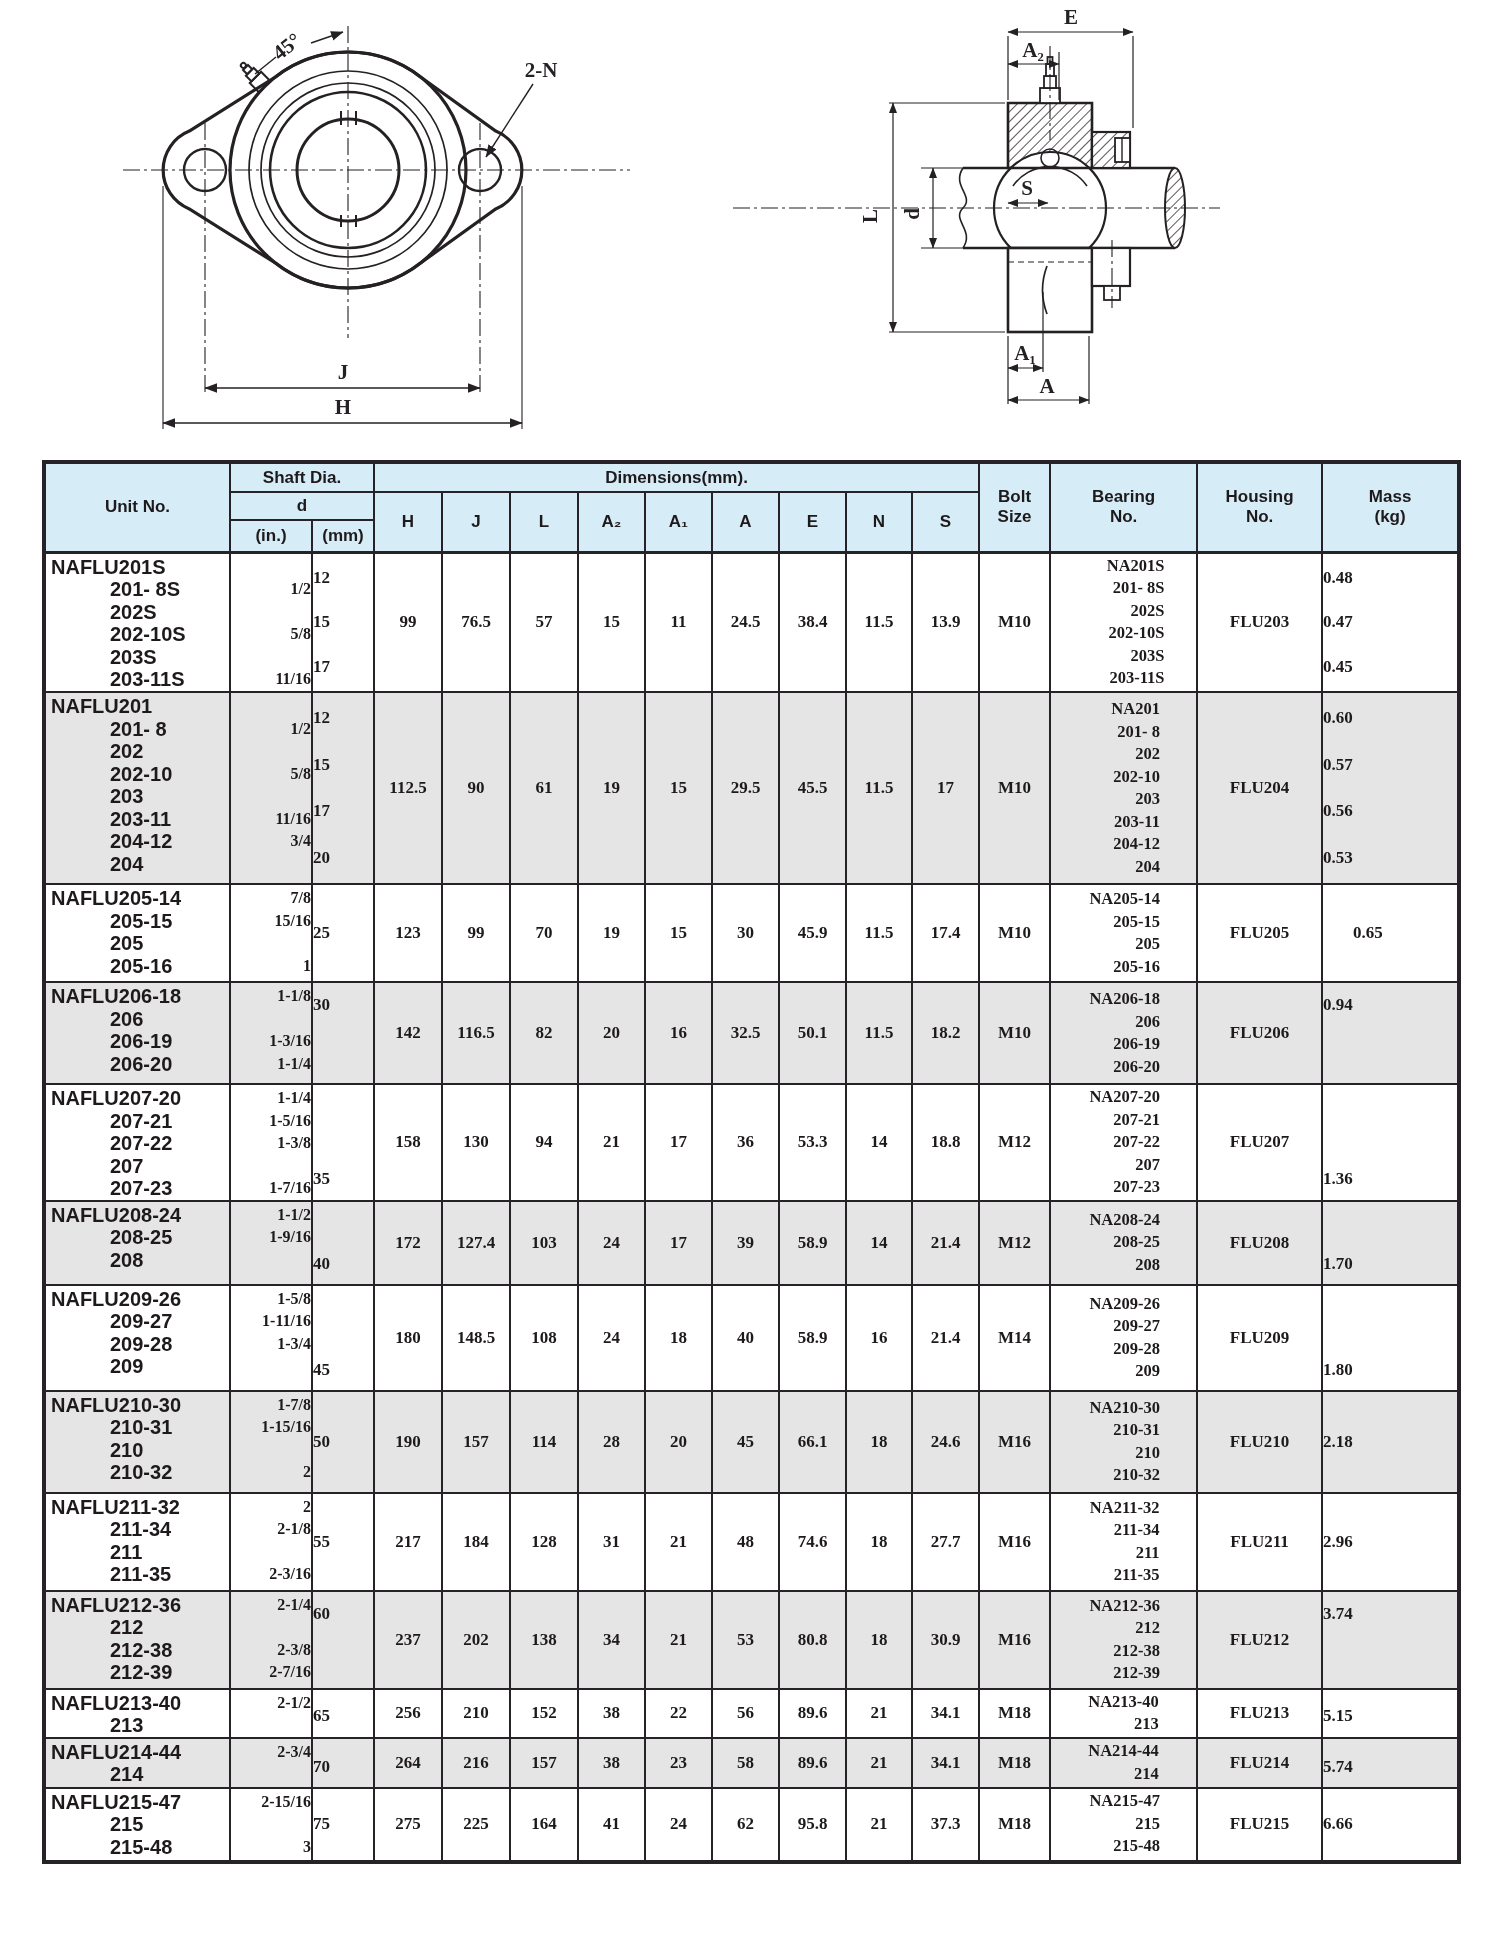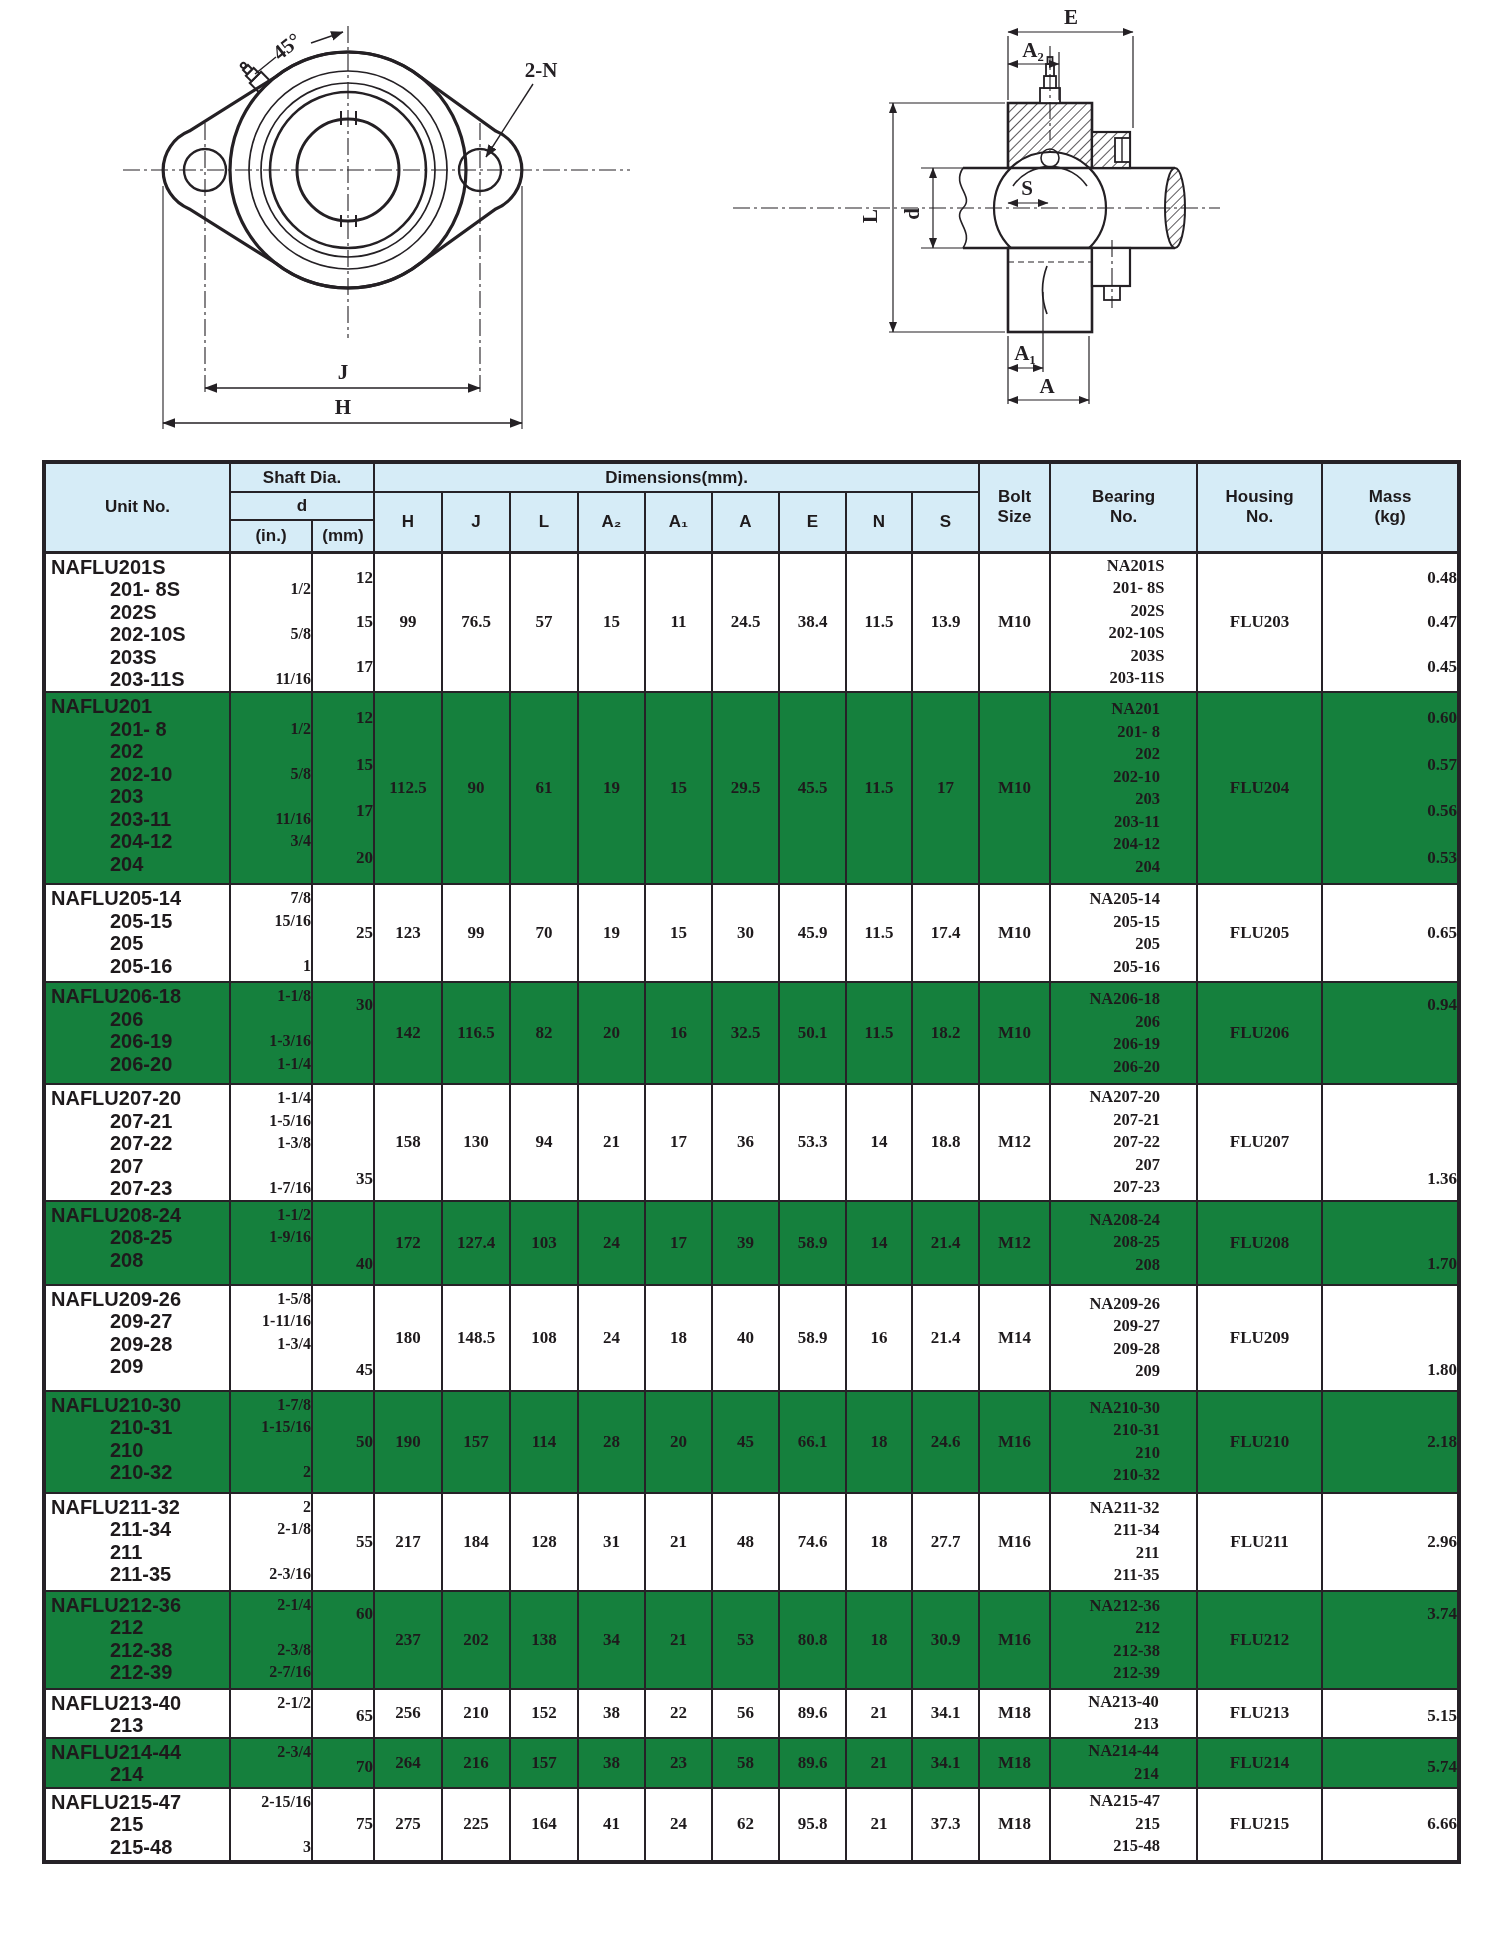--- a/index.html
+++ b/index.html
@@ -13,30 +13,30 @@
                font-family:"Liberation Serif","DejaVu Serif",serif;color:#29aae3;}
   .title-block .model{font-size:25px;font-weight:bold;line-height:26px;}
   .title-block .subtitle{font-size:23px;font-weight:bold;line-height:25px;}
   table.spec-table{position:absolute;left:42px;top:460px;width:1415px;border-collapse:collapse;
         table-layout:fixed;border:4px solid #262227;}
   .spec-table th,.spec-table td{border:2px solid #262227;padding:0;overflow:hidden;}
   .spec-table thead th{background:#d6ecf7;font-size:17px;font-weight:bold;text-align:center;
         vertical-align:middle;white-space:pre-line;line-height:20px;margin-left:32px;}
   .spec-table thead{border-bottom:3px solid #262227;}
   tr.body-row{background:#ffffff;}
-  tr.body-row.shaded{background:#15803d;}
+  tr.body-row.shaded{background:#e5e5e5;}
   td.cell{vertical-align:middle;text-align:center;}
   td.top{vertical-align:top;}
   .lines{line-height:22.5px;padding-top:2px;}
   .uline{font-weight:bold;font-size:20px;text-align:left;padding-left:5px;white-space:nowrap;}
   .uline.indent{padding-left:64px;}
   .serif{font-family:"Liberation Serif","DejaVu Serif",serif;font-weight:bold;font-size:17px;}
   .iline{font-family:"Liberation Serif","DejaVu Serif",serif;font-weight:bold;font-size:16px;
          text-align:right;white-space:nowrap;}
-  .vstack{display:flex;flex-direction:column;justify-content:space-around;align-items:flex-end;}
+  .vstack{display:flex;flex-direction:column;justify-content:space-around;align-items:flex-start;}
   .vstack.low{justify-content:flex-end;padding-bottom:8px;box-sizing:border-box;}
   .vstack.high{justify-content:flex-start;padding-top:10px;box-sizing:border-box;}
   .bwrap{display:inline-block;text-align:right;line-height:22.5px;}
   .bline{font-family:"Liberation Serif","DejaVu Serif",serif;font-weight:bold;font-size:16.5px;white-space:nowrap;}
   .bline.indent{padding-left:26px;}
   td.dimcell{font-family:"Liberation Serif","DejaVu Serif",serif;font-weight:bold;font-size:17px;
          text-align:center;vertical-align:middle;}
 </style>
 </head>
 <body>

